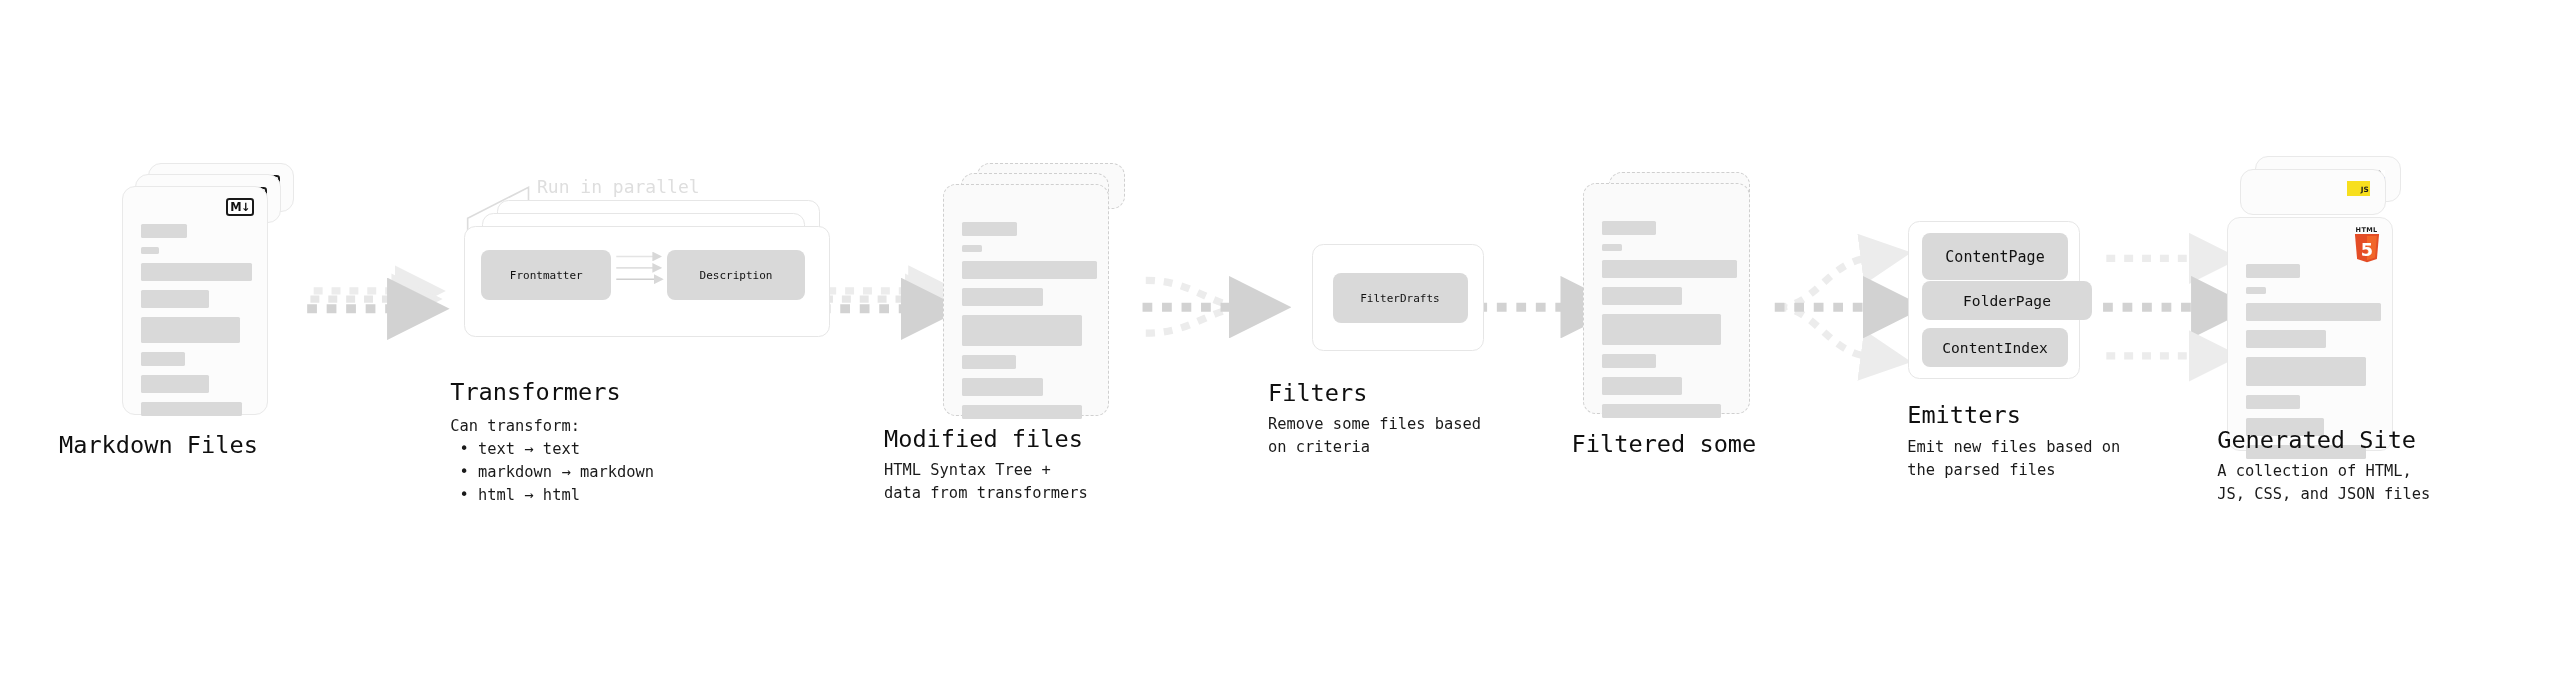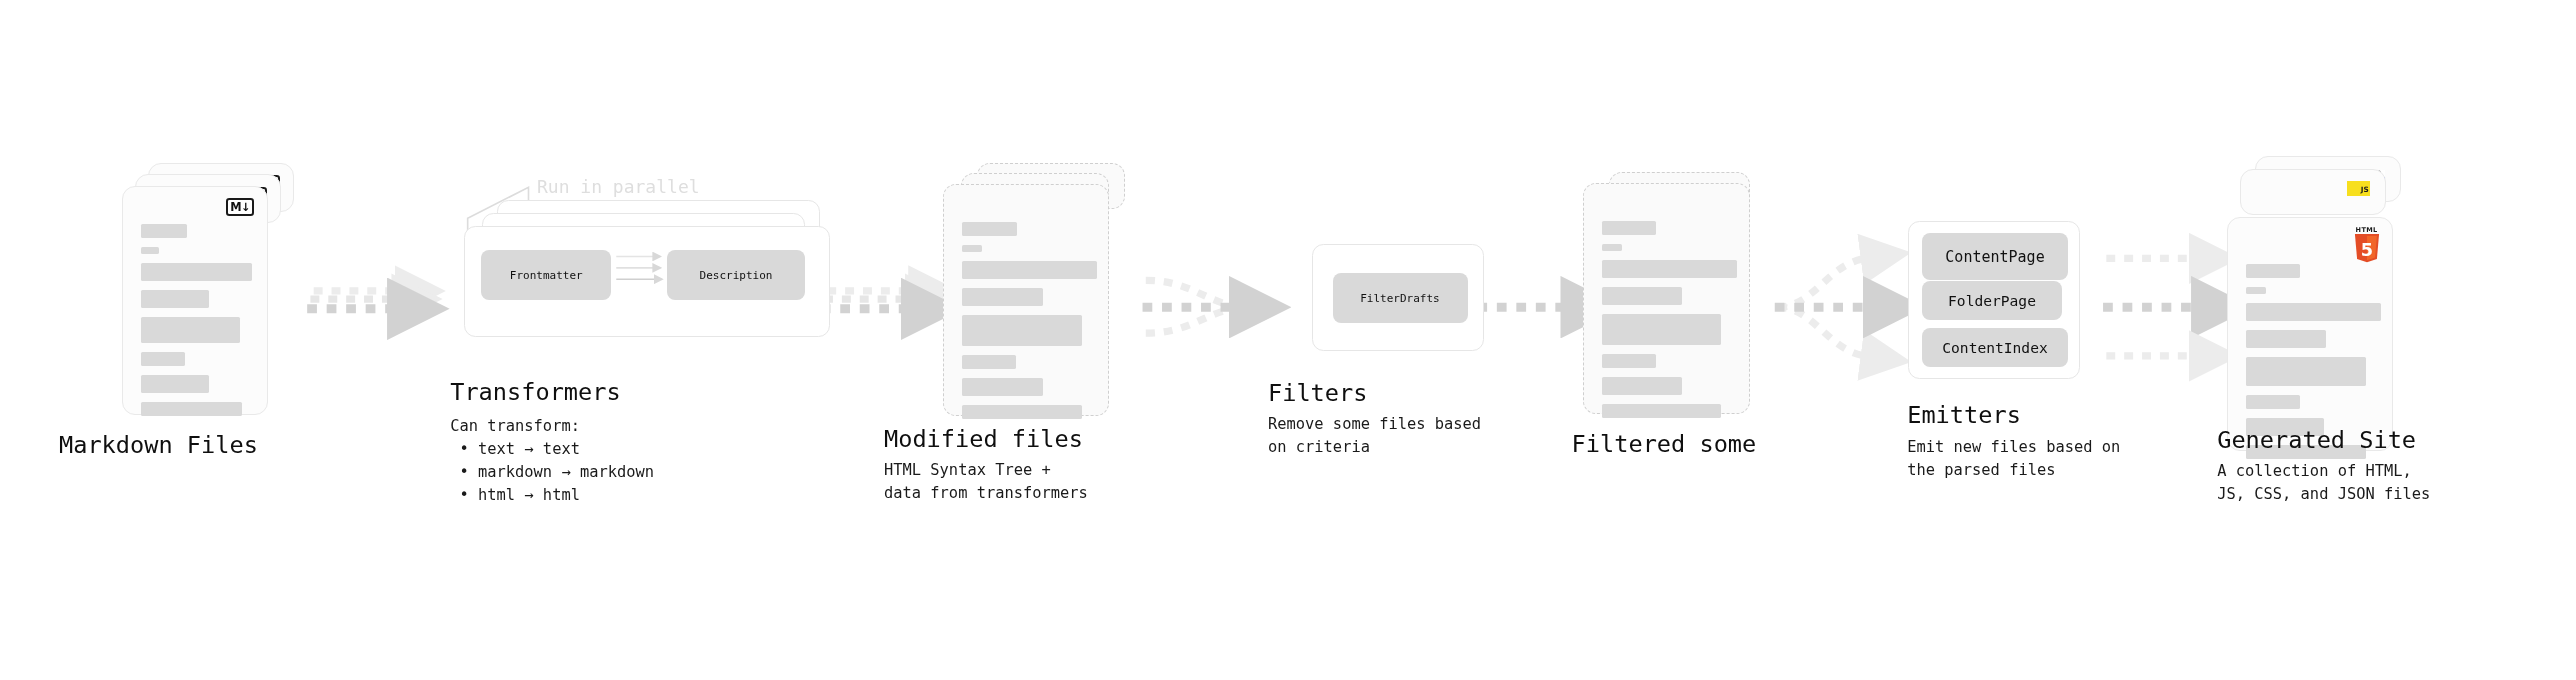--- a/index.html
+++ b/index.html
@@ -344,21 +344,21 @@
       </div>
     </div>
     <div class="title" style="left:-11.4px; top:258px;">Filtered some</div>
   </div>
 
   <div class="node" style="left:1908px; top:221px;">
     <div class="proc-box" style="left:0px; top:0px; width:172px; height:158px;">
       <div class="chip" style="left:13px; top:11.4px; width:146px; height:47px; font-size:15px;">
         <span>ContentPage</span>
       </div>
-      <div class="chip" style="left:13px; top:59px; width:140px; height:39px; font-size:14.6px;">
+      <div class="chip" style="left:13px; top:59px; width:170px; height:39px; font-size:14.6px;">
         <span>FolderPage</span>
       </div>
       <div class="chip" style="left:13px; top:106px; width:146px; height:39px; font-size:14.6px;">
         <span>ContentIndex</span>
       </div>
     </div>
     <div class="title" style="left:-0.8px; top:180px;">Emitters</div>
     <div class="subtitle" style="left:-0.8px; top:215px;">Emit new files based on
 the parsed files</div>
   </div>

